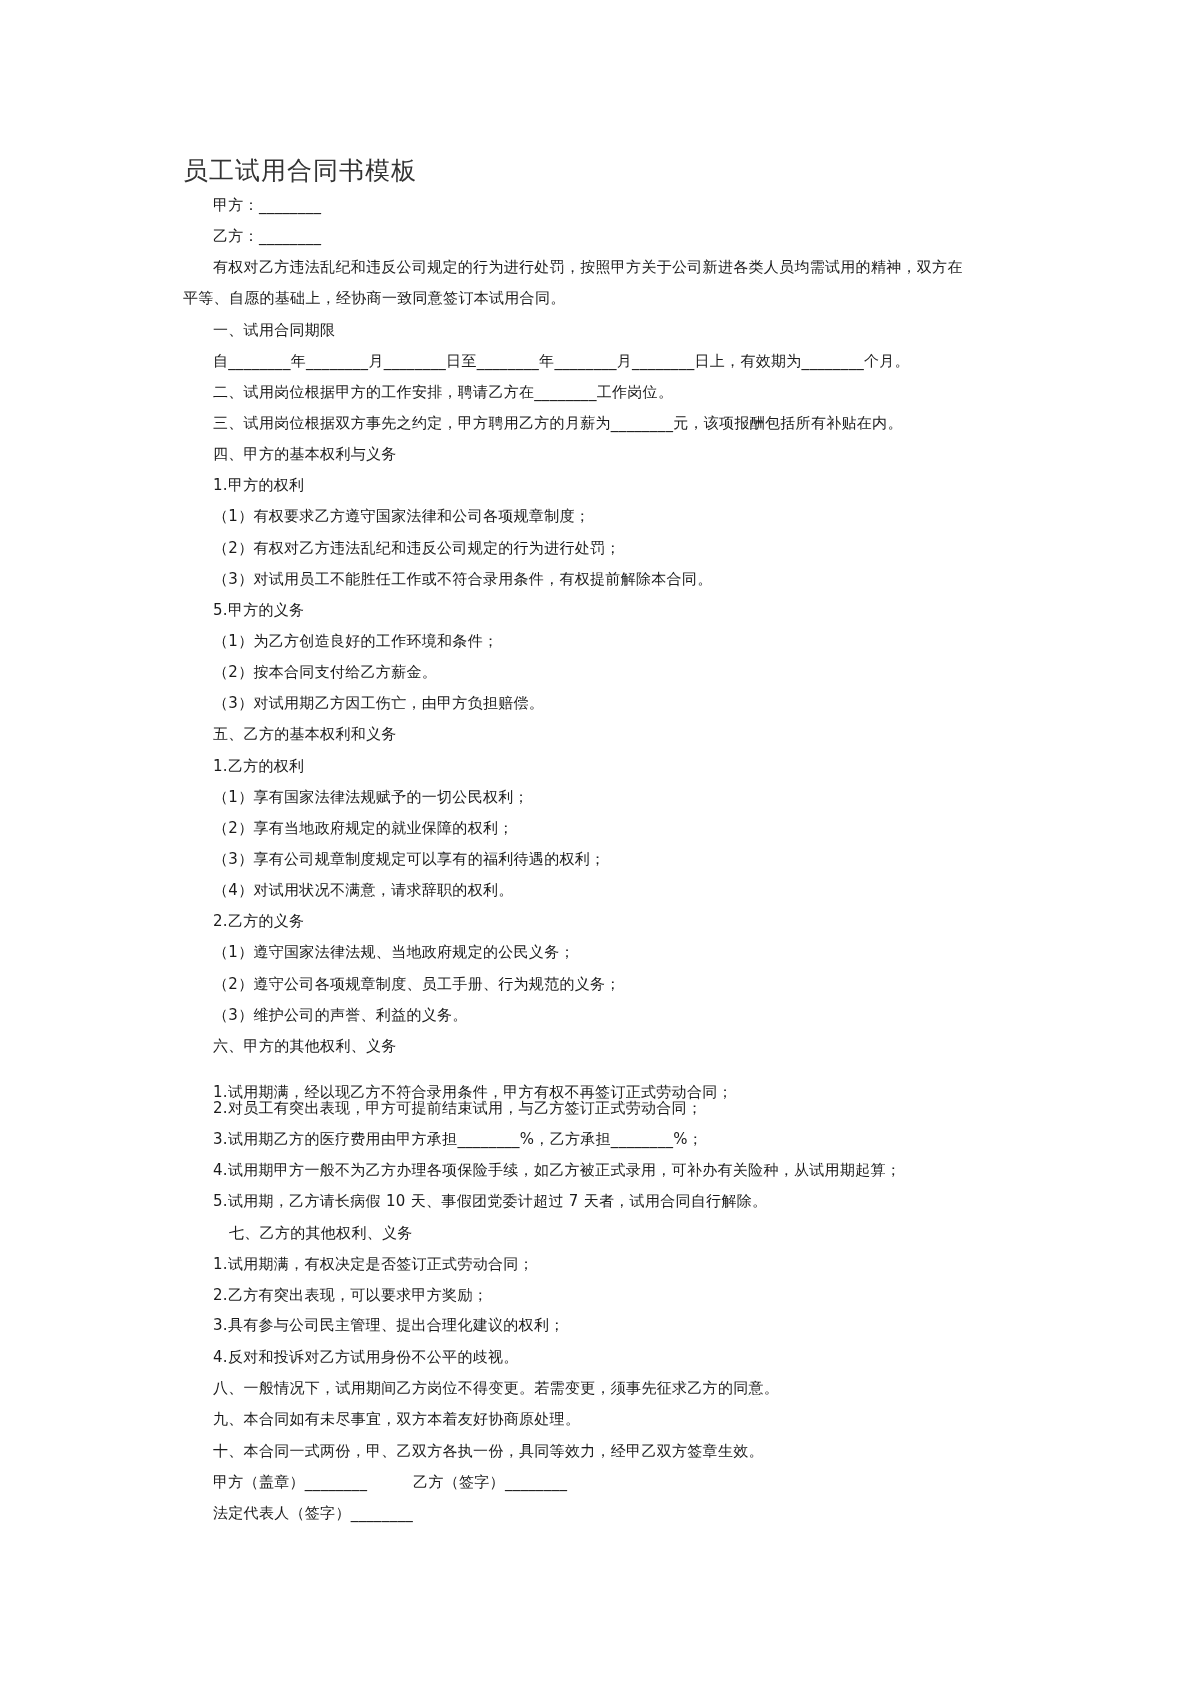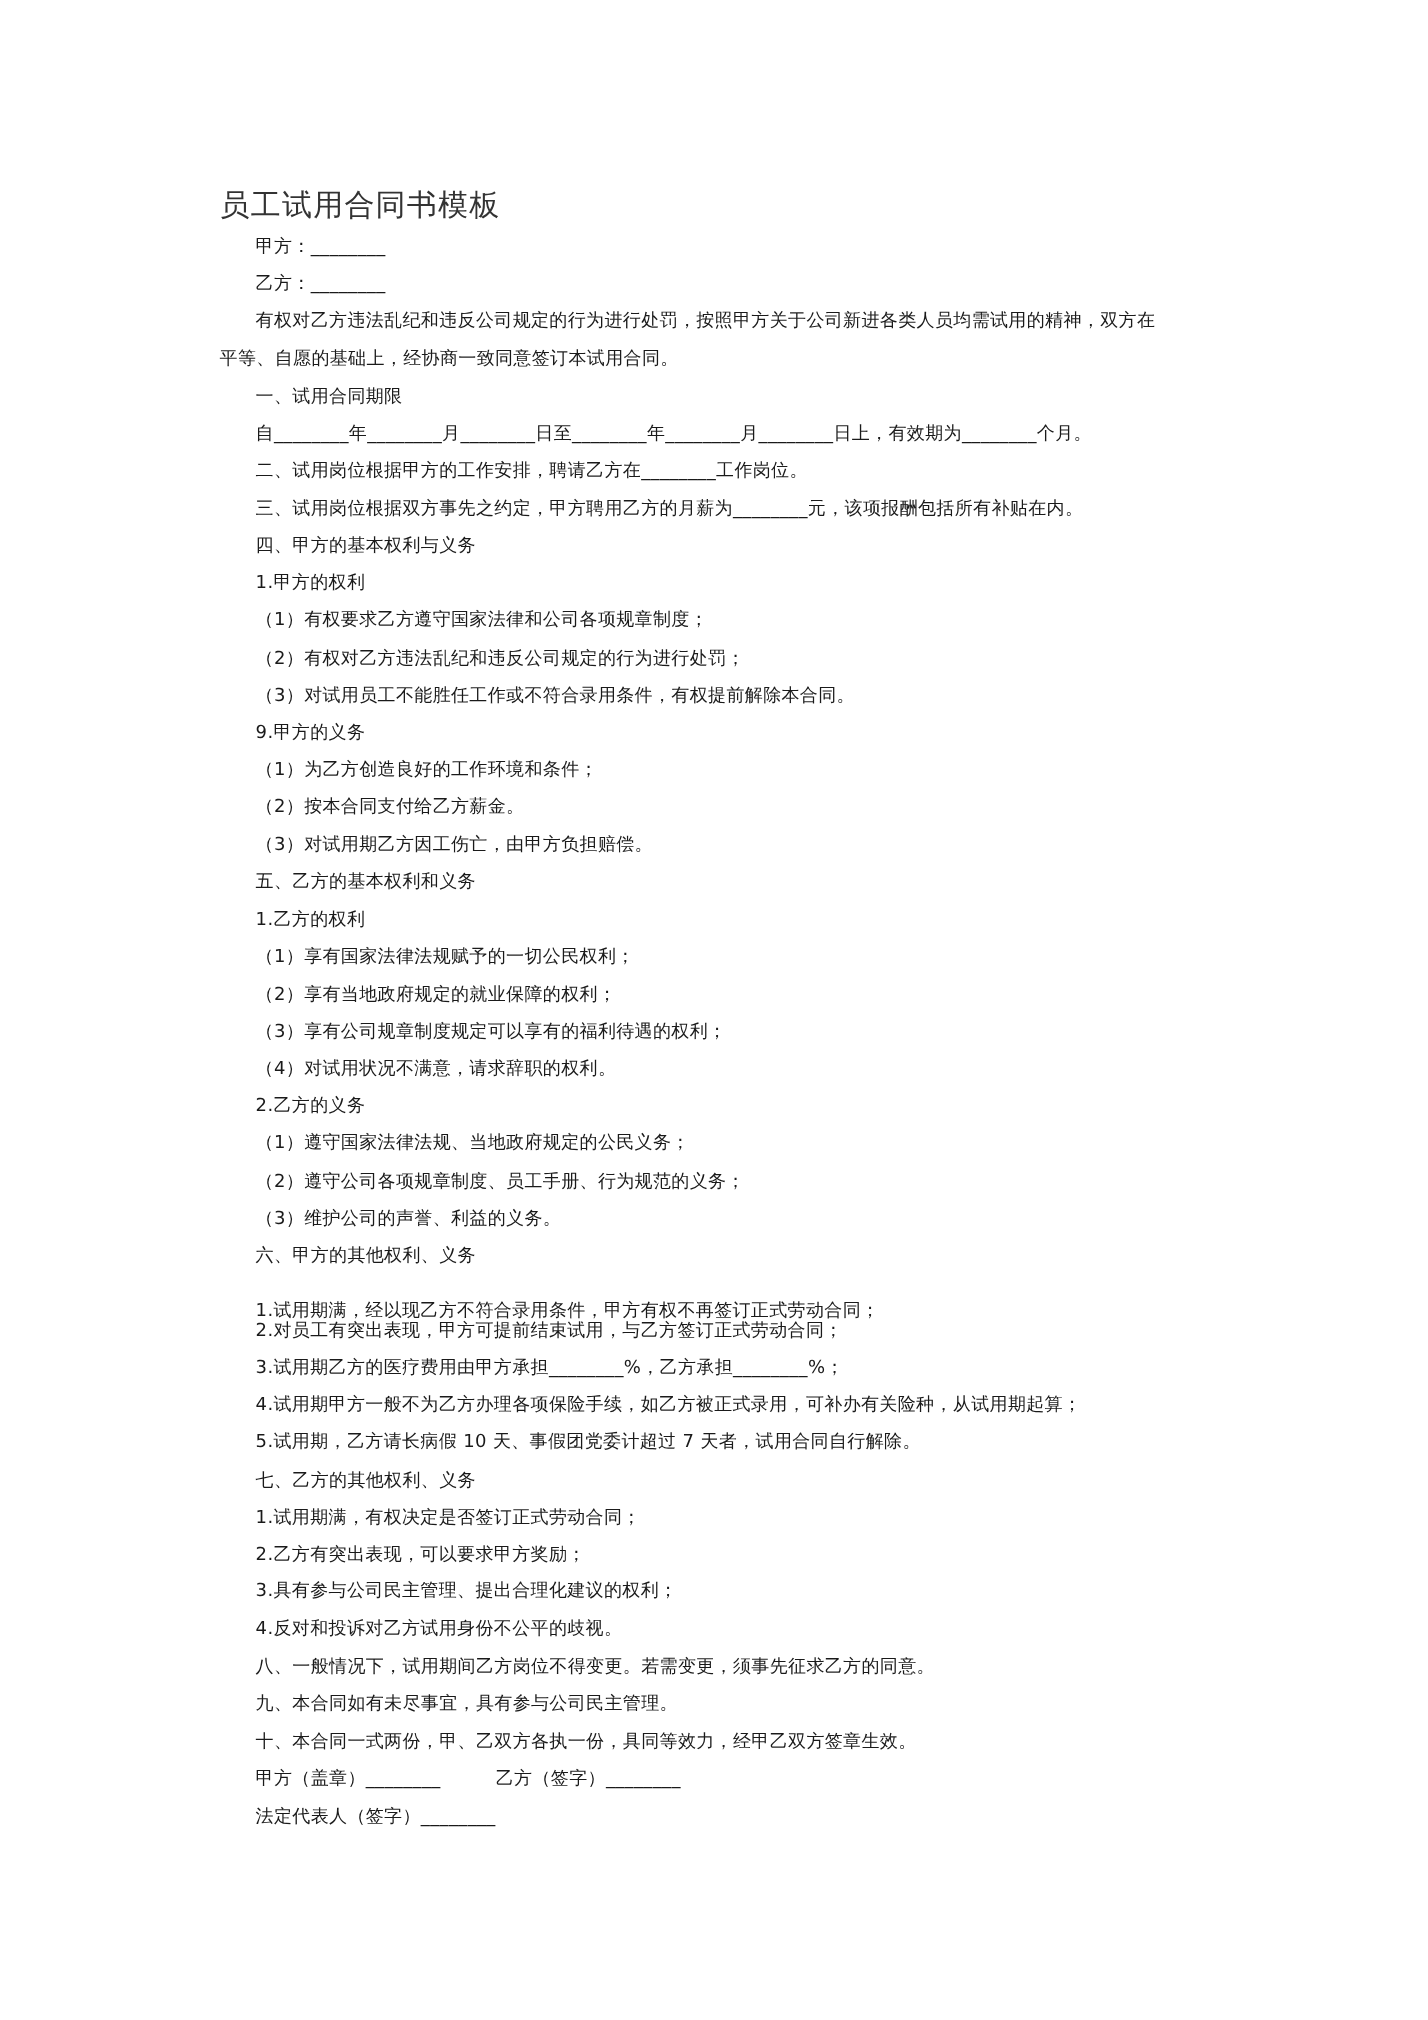--- a/index.html
+++ b/index.html
@@ -25,44 +25,44 @@
       <div class="line cont" style="top: 93.42px;">平等、自愿的基础上，经协商一致同意签订本试用合同。</div>
       <div class="line" style="top: 124.56px;">一、试用合同期限</div>
       <div class="line" style="top: 155.7px;">自________年________月________日至________年________月________日上，有效期为________个月。</div>
       <div class="line" style="top: 186.84px;">二、试用岗位根据甲方的工作安排，聘请乙方在________工作岗位。</div>
       <div class="line" style="top: 217.98px;">三、试用岗位根据双方事先之约定，甲方聘用乙方的月薪为________元，该项报酬包括所有补贴在内。</div>
       <div class="line" style="top: 249.12px;">四、甲方的基本权利与义务</div>
       <div class="line" style="top: 280.26px;">1.甲方的权利</div>
       <div class="line" style="top: 311.4px;">（1）有权要求乙方遵守国家法律和公司各项规章制度；</div>
       <div class="line" style="top: 342.54px;">（2）有权对乙方违法乱纪和违反公司规定的行为进行处罚；</div>
       <div class="line" style="top: 373.68px;">（3）对试用员工不能胜任工作或不符合录用条件，有权提前解除本合同。</div>
-      <div class="line" style="top: 404.82px;">9.甲方的义务</div>
+      <div class="line" style="top: 404.82px;">5.甲方的义务</div>
       <div class="line" style="top: 435.96px;">（1）为乙方创造良好的工作环境和条件；</div>
       <div class="line" style="top: 467.1px;">（2）按本合同支付给乙方薪金。</div>
       <div class="line" style="top: 498.24px;">（3）对试用期乙方因工伤亡，由甲方负担赔偿。</div>
       <div class="line" style="top: 529.38px;">五、乙方的基本权利和义务</div>
       <div class="line" style="top: 560.52px;">1.乙方的权利</div>
       <div class="line" style="top: 591.66px;">（1）享有国家法律法规赋予的一切公民权利；</div>
       <div class="line" style="top: 622.8px;">（2）享有当地政府规定的就业保障的权利；</div>
       <div class="line" style="top: 653.94px;">（3）享有公司规章制度规定可以享有的福利待遇的权利；</div>
       <div class="line" style="top: 685.08px;">（4）对试用状况不满意，请求辞职的权利。</div>
       <div class="line" style="top: 716.22px;">2.乙方的义务</div>
       <div class="line" style="top: 747.36px;">（1）遵守国家法律法规、当地政府规定的公民义务；</div>
       <div class="line" style="top: 778.5px;">（2）遵守公司各项规章制度、员工手册、行为规范的义务；</div>
       <div class="line" style="top: 809.64px;">（3）维护公司的声誉、利益的义务。</div>
       <div class="line" style="top: 840.78px;">六、甲方的其他权利、义务</div>
       <div class="line" style="top: 871.92px; margin-top: 15px;">1.试用期满，经以现乙方不符合录用条件，甲方有权不再签订正式劳动合同；</div>
       <div class="line" style="top: 903.06px;">2.对员工有突出表现，甲方可提前结束试用，与乙方签订正式劳动合同；</div>
       <div class="line" style="top: 934.2px;">3.试用期乙方的医疗费用由甲方承担________%，乙方承担________%；</div>
       <div class="line" style="top: 965.34px;">4.试用期甲方一般不为乙方办理各项保险手续，如乙方被正式录用，可补办有关险种，从试用期起算；</div>
       <div class="line" style="top: 996.48px;">5.试用期，乙方请长病假 10 天、事假团党委计超过 7 天者，试用合同自行解除。</div>
-      <div class="line" style="top: 1027.62px;">七、乙方的其他权利、义务</div>
+      <div class="line" style="top: 1027.62px; margin-left: 16px;">七、乙方的其他权利、义务</div>
       <div class="line" style="top: 1058.76px;">1.试用期满，有权决定是否签订正式劳动合同；</div>
       <div class="line" style="top: 1089.9px;">2.乙方有突出表现，可以要求甲方奖励；</div>
       <div class="line" style="top: 1120px;">3.具有参与公司民主管理、提出合理化建议的权利；</div>
       <div class="line" style="top: 1152.18px;">4.反对和投诉对乙方试用身份不公平的歧视。</div>
       <div class="line" style="top: 1183.32px;">八、一般情况下，试用期间乙方岗位不得变更。若需变更，须事先征求乙方的同意。</div>
-      <div class="line" style="top: 1214.46px;">九、本合同如有未尽事宜，具有参与公司民主管理。</div>
+      <div class="line" style="top: 1214.46px;">九、本合同如有未尽事宜，双方本着友好协商原处理。</div>
       <div class="line" style="top: 1245.6px;">十、本合同一式两份，甲、乙双方各执一份，具同等效力，经甲乙双方签章生效。</div>
       <div class="line" style="top: 1276.74px;">甲方（盖章）________　　　乙方（签字）________</div>
       <div class="line" style="top: 1307.88px;">法定代表人（签字）________</div>
     </div>
 </div>
 
 </body></html>

